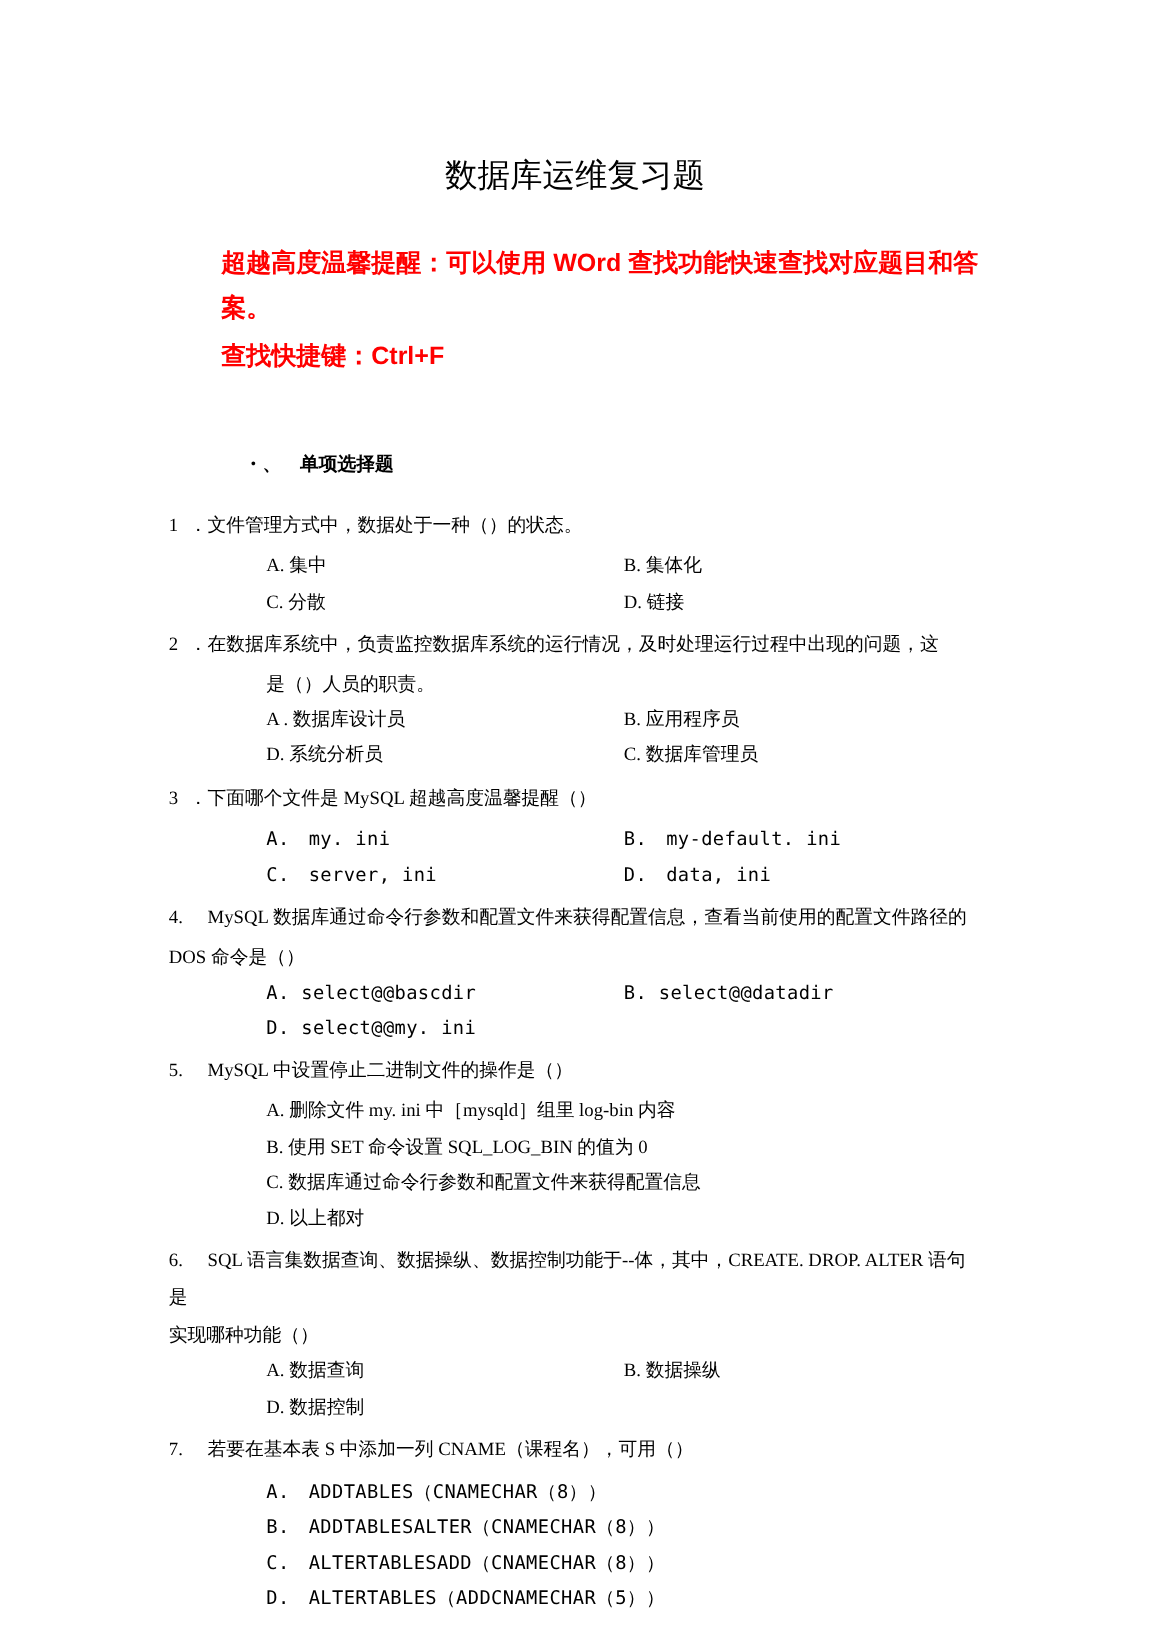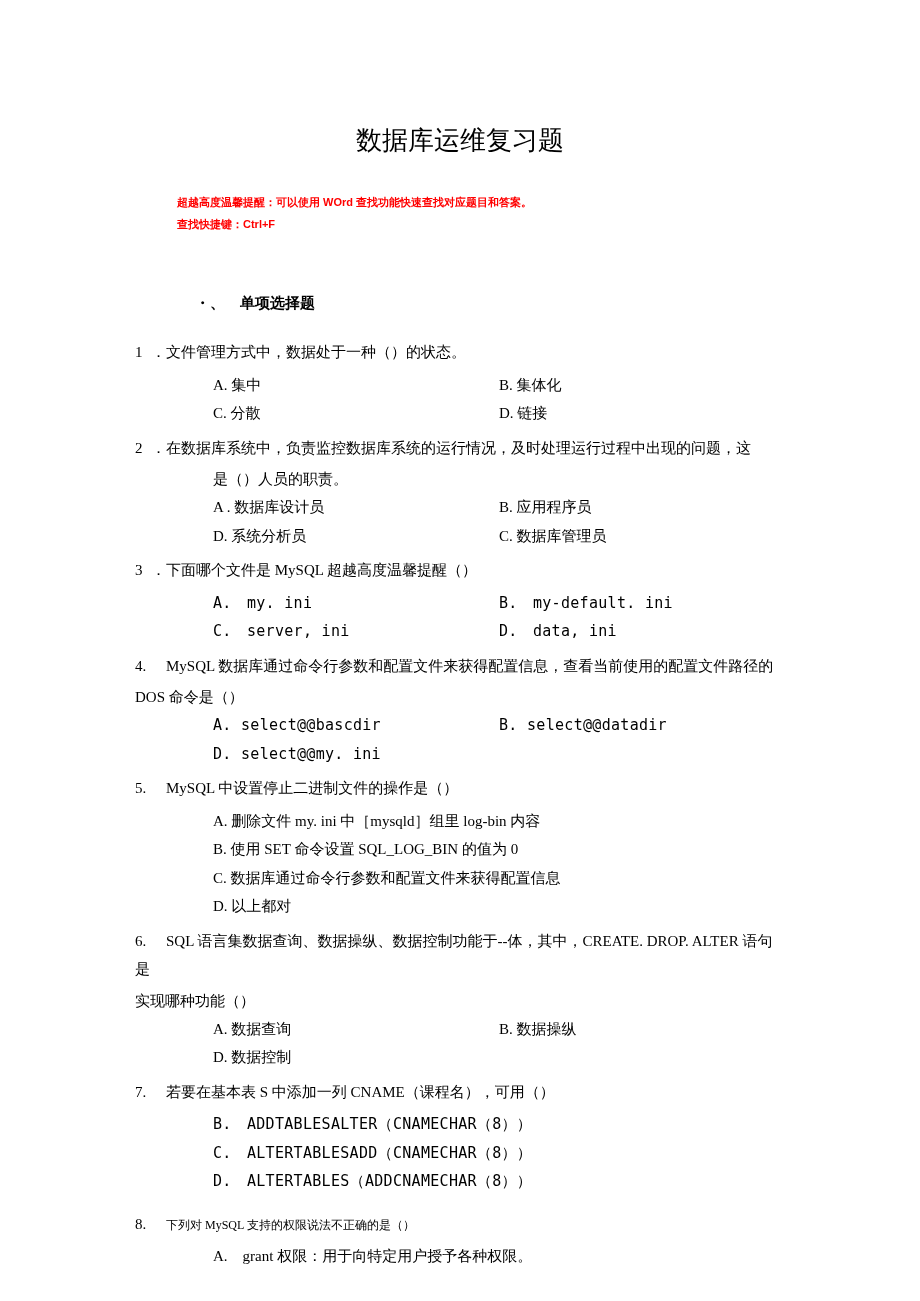--- a/index.html
+++ b/index.html
@@ -16,21 +16,21 @@
     .title {
       text-align: center;
       font-size: 26px;
       font-family: 'SimSun', '宋体', serif;
       margin-bottom: 28px;
       font-weight: normal;
     }
     .tip {
       color: #ff0000;
       font-family: 'Microsoft YaHei', '黑体', sans-serif;
-      font-size: 11px;
+      font-size: 20px;
       margin-left: 42px;
       margin-bottom: 2px;
       font-weight: bold;
     }
     .section-heading {
       font-family: 'Microsoft YaHei', '黑体', sans-serif;
       font-weight: bold;
       font-size: 15px;
       margin-top: 55px;
       margin-left: 60px;
@@ -157,23 +157,24 @@
     <div class="opt">B. 数据操纵</div>
     <div class="opt">D. 数据控制</div>
   </div>
 </div>
 
 <div class="question">
   <div class="q-text">
     <span class="q-num">7.</span>　<span>若要在基本表 S 中添加一列 CNAME（课程名），可用（）</span>
   </div>
   <div class="options-1col-ind mono">
+    <div class="opt">A.　ADDTABLES（CNAMECHAR（8））</div>
     <div class="opt">B.　ADDTABLESALTER（CNAMECHAR（8））</div>
     <div class="opt">C.　ALTERTABLESADD（CNAMECHAR（8））</div>
-    <div class="opt">D.　ALTERTABLES（ADDCNAMECHAR（8））</div>
+    <div class="opt">D.　ALTERTABLES（ADDCNAMECHAR（5））</div>
   </div>
 </div>
 
 <div class="question">
   <div class="q-text" style="margin-top:8px;">
     <span class="q-num">8.</span>　<span style="font-size:12px;">下列对 MySQL 支持的权限说法不正确的是（）</span>
   </div>
   <div class="options-1col-ind">
     <div class="opt">A.　grant 权限：用于向特定用户授予各种权限。</div>
 

